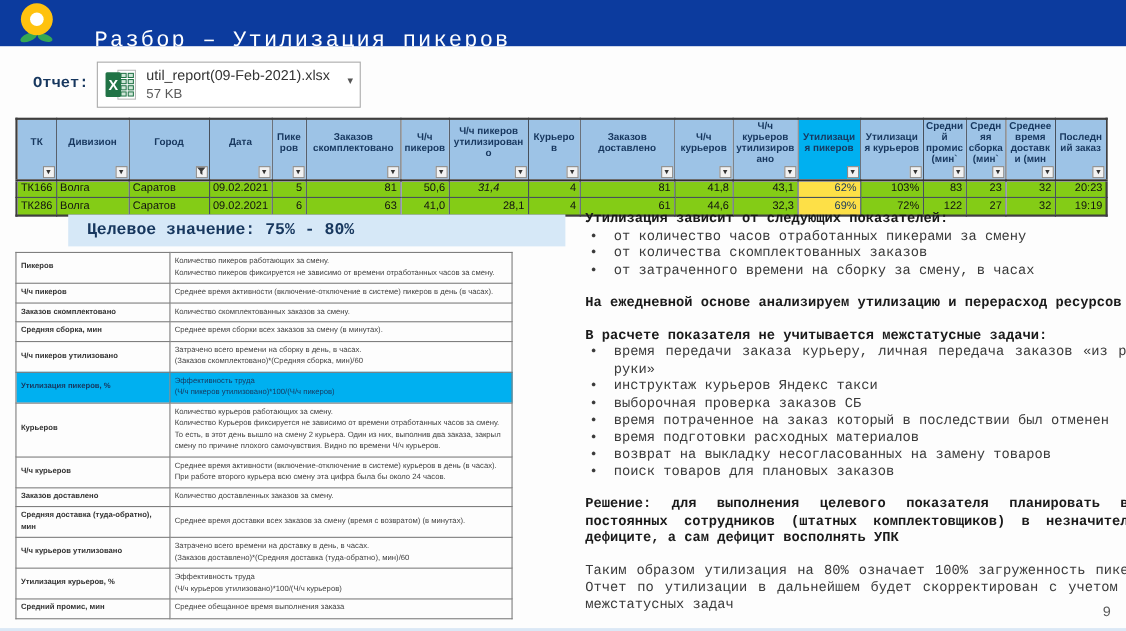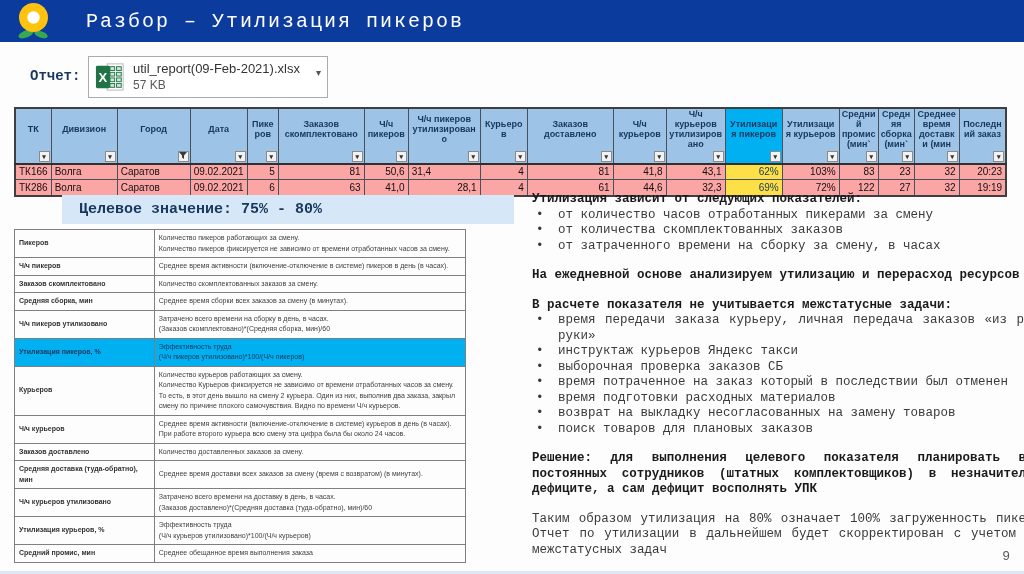--- a/index.html
+++ b/index.html
@@ -1,21 +1,21 @@
 <!DOCTYPE html>
 <html><head>
 <meta charset="utf-8">
 <style>
   html,body{margin:0;padding:0;background:#888;}
   .slide{position:relative;width:1024px;height:574px;background:#fdfdfd;overflow:hidden;
          font-family:"Liberation Sans",sans-serif;margin:0 auto;}
   
   .topbar{position:absolute;left:0;top:0;width:1024px;height:42px;background:#0c3b9e;}
   .logo{position:absolute;left:14px;top:1px;width:40px;height:40px;}
-  .slide-title{position:absolute;left:86px;top:0;height:48px;line-height:44px;color:#ffffff;
+  .slide-title{position:absolute;left:86px;top:16px;height:48px;line-height:44px;color:#ffffff;
          font-family:"Liberation Mono",monospace;font-size:20px;letter-spacing:2px;}
   
   .report-label{position:absolute;left:30px;top:68px;font-family:"Liberation Mono",monospace;
          font-weight:bold;font-size:14px;color:#17375e;}
   .attachment{position:absolute;left:88px;top:56px;width:240px;height:42px;background:#ffffff;
          border:1px solid #ababab;display:flex;align-items:center;padding:0 6px;box-sizing:border-box;}
   .attachment .meta{margin-left:8px;line-height:1.25;}
   .attachment .fname{font-size:13px;color:#333;}
   .attachment .fsize{font-size:12px;color:#595959;}
   .attachment .caret{margin-left:auto;color:#555;font-size:10px;align-self:flex-start;padding-top:10px;}
@@ -24,21 +24,21 @@
   table.xl{border-collapse:collapse;table-layout:fixed;border:2px solid #3f3f3f;}
   table.xl th,table.xl td{border:1px solid #47505c;box-sizing:border-box;overflow:hidden;}
   table.xl th{background:#9dc3e6;color:#17375e;font-size:9px;font-weight:bold;line-height:1.1;
          height:46px;position:relative;vertical-align:middle;padding:1px 2px 13px 2px;text-align:center;
          overflow-wrap:anywhere;}
   table.xl th.hl{background:#00b0f0;}
   table.xl thead{border-bottom:2px solid #303030;}
   .xh-filter{position:absolute;right:1px;bottom:1px;width:11px;height:11px;background:#f2f2f2;
          border:1px solid #8a8a8a;display:flex;align-items:center;justify-content:center;
          font-size:7px;color:#333;line-height:1;box-sizing:border-box;}
-  table.xl td{background:#fca5a5;font-size:10px;color:#111;height:16px;padding:0 3px;white-space:nowrap;}
+  table.xl td{background:#84cc16;font-size:10px;color:#111;height:16px;padding:0 3px;white-space:nowrap;}
   table.xl td.hl-cell{background:#fde047;color:#17375e;}
   
   .target-band{position:absolute;left:14px;top:195px;width:452px;height:29px;background:#d6e8f7;
          font-family:"Liberation Mono",monospace;font-weight:bold;font-size:15px;color:#17375e;
          line-height:29px;padding-left:17px;box-sizing:border-box;white-space:nowrap;margin-left:48px;}
   
   .def-wrap{position:absolute;left:14px;top:229px;width:452px;}
   table.def{border-collapse:collapse;width:100%;border:1px solid #7f7f7f;}
   table.def td{border:1px solid #7f7f7f;font-size:7px;color:#3f3f3f;padding:3px 4px;
          vertical-align:middle;line-height:1.5;}
@@ -148,21 +148,21 @@
         </thead>
         <tbody>
           <tr>
             <td style="text-align: left;">ТК166</td>
             <td style="text-align: left;">Волга</td>
             <td style="text-align: left;">Саратов</td>
             <td style="text-align: right;">09.02.2021</td>
             <td style="text-align: right;">5</td>
             <td style="text-align: right;">81</td>
             <td style="text-align: right;">50,6</td>
-            <td style="text-align: left;">31,4</td>
+            <td style="text-align: center; font-style: italic;">31,4</td>
             <td style="text-align: right;">4</td>
             <td style="text-align: right;">81</td>
             <td style="text-align: right;">41,8</td>
             <td style="text-align: right;">43,1</td>
             <td class="hl-cell" style="text-align: right;">62%</td>
             <td style="text-align: right;">103%</td>
             <td style="text-align: right; margin-top: 21px;">83</td>
             <td style="text-align: right;">23</td>
             <td style="text-align: right;">32</td>
             <td style="text-align: right; margin-top: 48px;">20:23</td>

